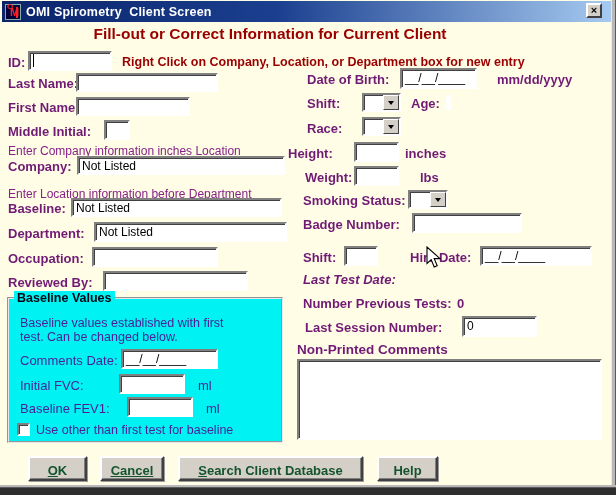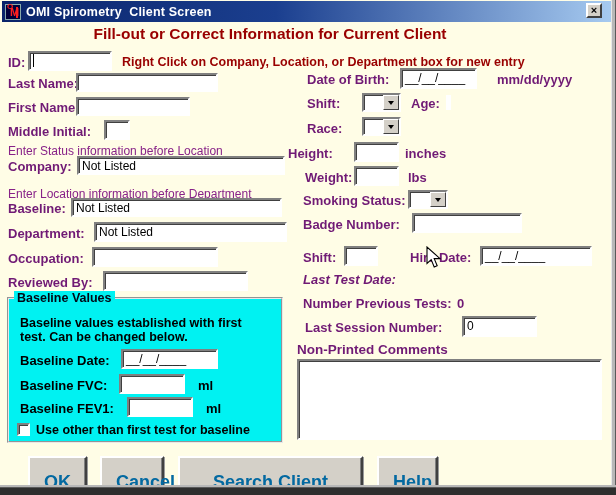--- a/index.html
+++ b/index.html
@@ -55,28 +55,28 @@
   .combo .arr { width:0; height:0; border:3.5px solid transparent; border-top:4.5px solid #000; margin-top:4px; }
 
   .txtarea { position:absolute; background:#ffffff;
     border:2px solid; border-color:#808080 #ffffff #ffffff #808080;
     box-shadow:inset 1px 1px 0 #404040; }
 
   .groupbox { position:absolute; left:7px; top:297px; width:276px; height:146px;
     background:#00F2F2; border:2px groove #e8e8e8; }
   .groupbox .gtitle { position:absolute; left:5px; top:-8px; background:#00F2F2;
     padding:0 3px; font-size:12.5px; font-weight:bold; color:#000815; }
-  .gb-lbl { position:absolute; font-size:12.5px; font-weight:bold; color:#000000; white-space:nowrap; }
+  .gb-lbl { position:absolute; font-size:12.5px; font-weight:normal; color:#4c1d95; white-space:nowrap; }
   .checkbox { position:absolute; width:13px; height:13px; background:#fff;
     border:2px solid; border-color:#808080 #ffffff #ffffff #808080; box-shadow:inset 1px 1px 0 #404040; }
 
   .btn95 { position:absolute; height:25px; background:#d4d0c8;
     border:2px solid; border-color:#ffffff #404040 #404040 #ffffff;
     box-shadow:inset -1px -1px 0 #808080, 1px 1px 0 #9a9a9a;
-    font-size:18px; font-weight:bold; color:#0369a1; padding:14px; cursor:default; }
+    font-size:13px; font-weight:bold; color:#14532d; padding:5px; cursor:default; }
   .btn95 .btn-label { display:block; width:100%; text-align:center; }
   .mnemonic .btn-label::first-letter { text-decoration:underline; }
 
   .cursor { position:absolute; left:426px; top:246px; width:16px; height:23px; }
   .age-mark { position:absolute; left:446px; top:95px; width:5px; height:15px; background:#ffffff; }
 </style>
 </head>
 <body>
 
 <div class="screen">
@@ -103,21 +103,21 @@
 
   <div class="lbl" style="left:8px; top:76px;">Last Name:</div>
   <div class="inp" style="left:76px; top:73px; width:142px; height:19px;"></div>
 
   <div class="lbl" style="left:8px; top:100px;">First Name:</div>
   <div class="inp" style="left:76px; top:97px; width:114px; height:19px;"></div>
 
   <div class="lbl" style="left:8px; top:124px;">Middle Initial:</div>
   <div class="inp" style="left:104px; top:120px; width:26px; height:20px;"></div>
 
-  <div class="help" style="left:8px; top:144px;">Enter Status information before Location</div>
+  <div class="help" style="left:8px; top:144px;">Enter Company information inches Location</div>
   <div class="lbl" style="left:8px; top:159px;">Company:</div>
   <div class="inp" style="left:77px; top:156px; width:208px; height:19px;">Not Listed</div>
 
   <div class="help" style="left:8px; top:187px;">Enter Location information before Department</div>
   <div class="lbl" style="left:8px; top:201px;">Baseline:</div>
   <div class="inp" style="left:71px; top:198px; width:211px; height:19px;">Not Listed</div>
 
   <div class="lbl" style="left:8px; top:226px;">Department:</div>
   <div class="inp" style="left:94px; top:222px; width:193px; height:20px;">Not Listed</div>
 
@@ -125,24 +125,24 @@
   <div class="inp" style="left:92px; top:247px; width:126px; height:20px;"></div>
 
   <div class="lbl" style="left:8px; top:275px;">Reviewed By:</div>
   <div class="inp" style="left:103px; top:271px; width:145px; height:20px;"></div>
 
   <div class="groupbox">
     <div class="gtitle">Baseline Values</div>
     <div class="gb-lbl" style="left:11px; top:17px;">Baseline values established with first</div>
     <div class="gb-lbl" style="left:11px; top:31px;text-align:center;">test.  Can be changed below.</div>
 
-    <div class="gb-lbl" style="left:11px; top:54px; font-size:13px;">Baseline Date:</div>
+    <div class="gb-lbl" style="left:11px; top:54px; font-size:13px;">Comments Date:</div>
     <div class="inp" style="left:112px; top:50px; width:97px; height:20px;">__/__/____</div>
 
-    <div class="gb-lbl" style="left:11px; top:79px; font-size:13px;">Baseline FVC:</div>
+    <div class="gb-lbl" style="left:11px; top:79px; font-size:13px;">Initial FVC:</div>
     <div class="inp" style="left:110px; top:75px; width:66px; height:20px;"></div>
     <div class="gb-lbl" style="left:189px; top:79px; font-size:13px;">ml</div>
 
     <div class="gb-lbl" style="left:11px; top:102px; font-size:13px;">Baseline FEV1:</div>
     <div class="inp" style="left:118px; top:98px; width:66px; height:20px;"></div>
     <div class="gb-lbl" style="left:197px; top:102px; font-size:13px;">ml</div>
 
     <div class="checkbox" style="left:8px; top:124px;"></div>
     <div class="gb-lbl" style="left:27px; top:124px;">Use other than first test for baseline</div>
   </div>
@@ -168,21 +168,21 @@
         <div class="arr"></div>
       </div>
   </div>
 
   <div class="lbl" style="left:288px; top:146px;">Height:</div>
   <div class="inp" style="left:354px; top:142px; width:45px; height:20px;"></div>
   <div class="lbl" style="left:405px; top:146px;">inches</div>
 
   <div class="lbl" style="left:305px; top:170px;">Weight:</div>
   <div class="inp" style="left:354px; top:166px; width:45px; height:20px;"></div>
-  <div class="lbl" style="left:408px; top:170px;">lbs</div>
+  <div class="lbl" style="left:420px; top:170px;">lbs</div>
 
   <div class="lbl" style="left:303px; top:193px;">Smoking Status:</div>
   <div class="combo" style="left:408px; top:190px; width:40px; height:19px;">
     <div class="field"></div>
     <div class="btn">
         <div class="arr"></div>
       </div>
   </div>
 
   <div class="lbl" style="left:303px; top:217px;">Badge Number:</div>

